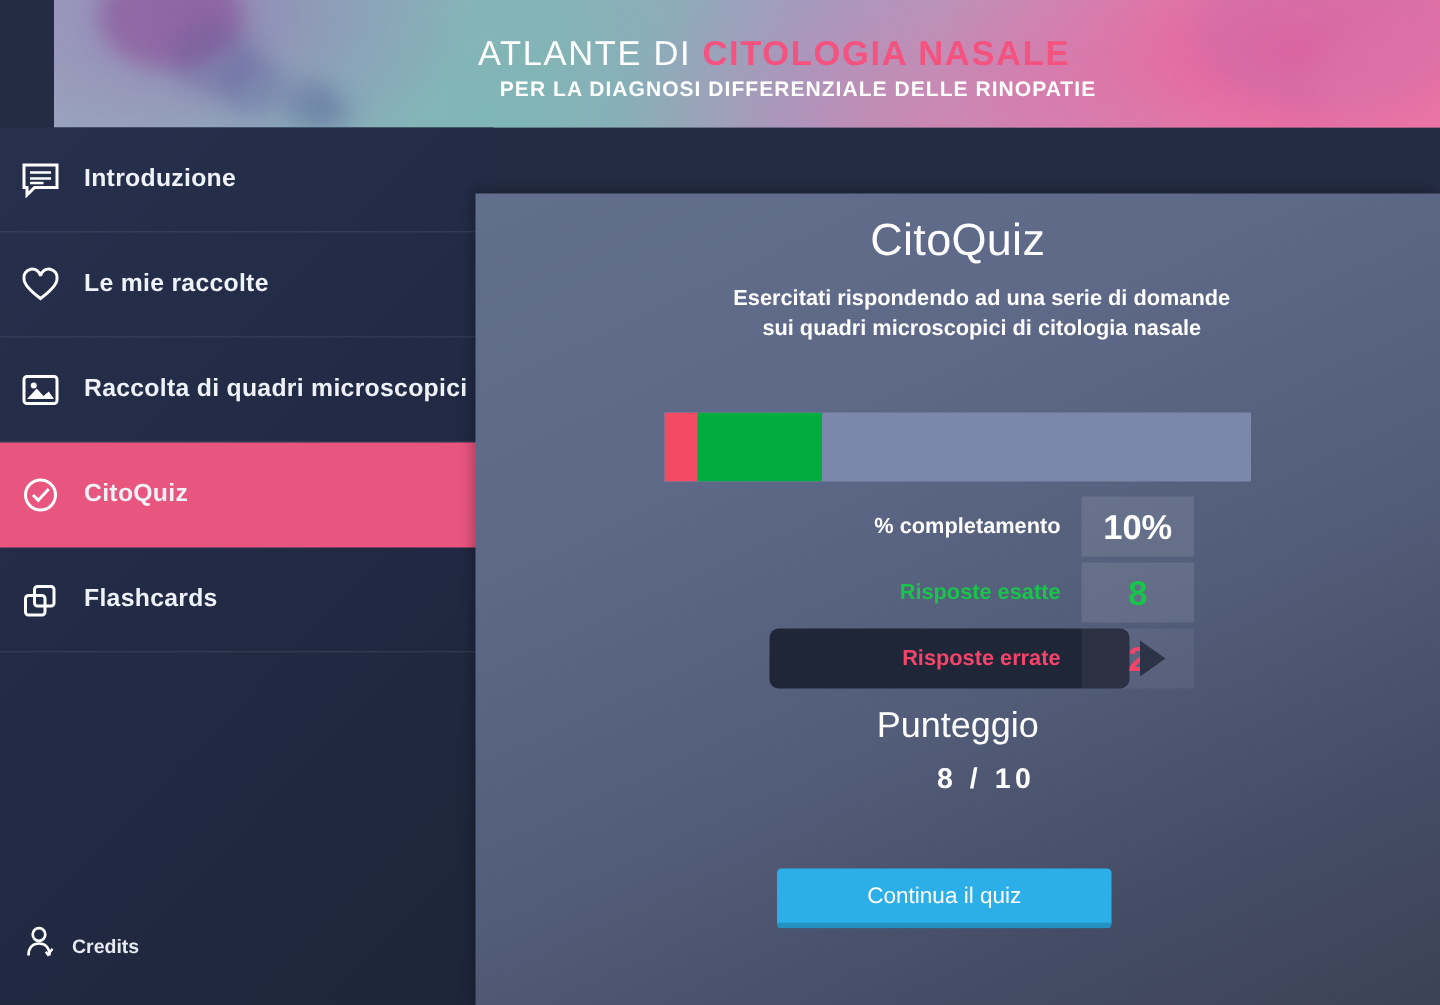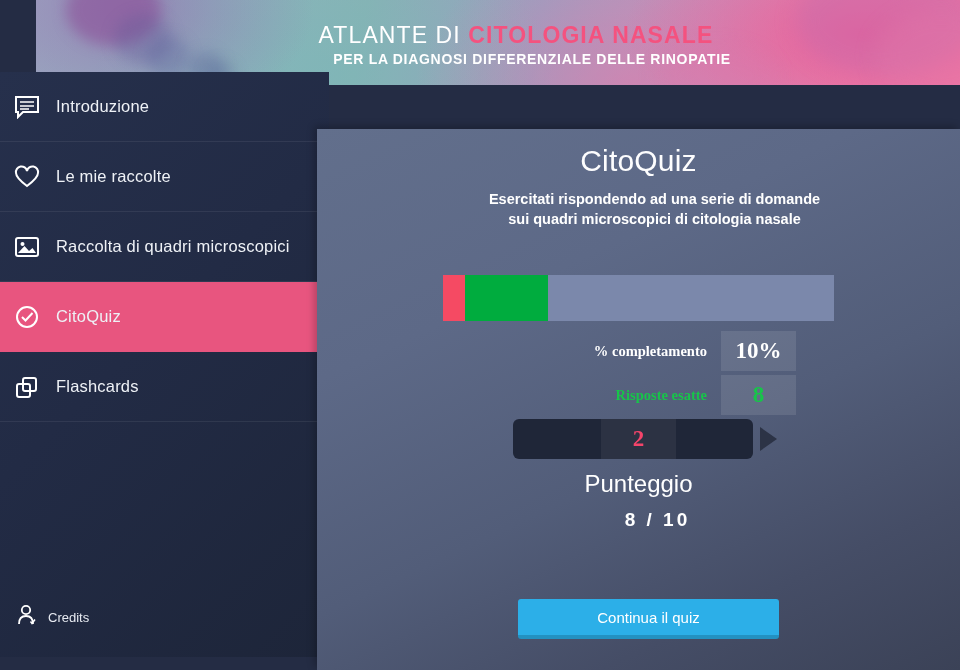--- a/index.html
+++ b/index.html
@@ -29,22 +29,23 @@
     font-size:23px; letter-spacing:1.1px; color:#ffffff; font-weight:400;
   }
   .hdr-line1 .accent { color:#f4527f; font-weight:700; }
   .hdr-line2 {
     position:absolute; width:960px; text-align:center; top:51px;
     font-size:14px; letter-spacing:0.7px; color:#ffffff; font-weight:600;padding-left:32px;
   }
 
   
   .sidebar {
-    position:absolute; left:0; top:72px; width:329px; height:585px;
+    position:absolute; left:0; top:85px; width:329px; height:585px;
     background:linear-gradient(135deg,#26304c 0%, #222b45 45%, #1d2539 100%);
+    font-weight:bold;
   }
   .nav-item {
     position:relative; height:70px; display:flex; align-items:center;
     padding-left:14px; color:#eef1f6; cursor:pointer;
     border-bottom:1px solid rgba(255,255,255,0.07);
   }
   .nav-item .ico { width:36px; height:30px; display:flex; align-items:center; justify-content:flex-start; }
   .nav-item .lbl { font-size:16.5px; letter-spacing:0.2px; margin-left:6px; }
   .nav-item.active { background:#e8557f; border-bottom:1px solid rgba(255,255,255,0.0); }
   .credits {
@@ -71,21 +72,21 @@
 
   
   .pbar {
     position:absolute; left:126px; top:146px; width:391px; height:46px;
     background:#7b88ab; overflow:hidden; display:flex;
   }
   .pbar .seg-wrong { background:#f54a63; height:100%; }
   .pbar .seg-right { background:#00ac3e; height:100%; }
 
   
-  .stats { position:absolute; left:0; top:202px; width:643px;font-family:Liberation Serif, serif; }
+  .stats { position:absolute; left:0; top:202px; width:643px; }
   .stat-row {
     position:relative; height:40px; margin-bottom:4px;
     display:flex; align-items:center; justify-content:center;
   }
   .stat-row .rowbg {
     position:absolute; left:196px; top:0; width:240px; height:40px;
     border-radius:6px; background:#1f2638;
   }
   .stat-label {
     position:relative; width:240px; text-align:right; padding-right:14px;
@@ -115,21 +116,21 @@
     font-size:19px; color:#ffffff; font-weight:700; letter-spacing:3px;margin-left:19px;
   }
 
   
   .btn {
     position:absolute; height:40px; background:#2cafe8;
     border-bottom:4px solid #2391c1;
     border-radius:3px; color:#ffffff; font-size:15px;
     display:flex; align-items:center; justify-content:center; cursor:pointer;
   }
-  .btn-continue { left:201px; top:450px; width:261px;margin-top:20px; }
+  .btn-continue { left:201px; top:450px; width:223px; }
   .btn-reset    { left:482px; top:450px; width:121px; }
 </style>
 </head>
 <body>
 
 <div id="app">
 
   <div class="header">
     <div class="hdr-blob" style="left:30px;top:-26px;width:95px;height:72px;background:rgba(139,74,150,0.55);"></div>
     <div class="hdr-blob" style="left:78px;top:14px;width:58px;height:50px;background:rgba(92,86,150,0.30);"></div>
@@ -230,20 +231,21 @@
         <div class="stat-value">10%</div>
       </div>
 
       <div class="stat-row r-ok">
         <div class="stat-label">Risposte esatte</div>
         <div class="stat-value">8</div>
       </div>
 
       <div class="stat-row r-err">
         <div class="rowbg"></div>
+        <div class="stat-label">Risposte errate</div>
         <div class="stat-value">2</div>
         <div class="row-arrow"></div>
       </div>
     </div>
 
     <div class="score-title">Punteggio</div>
     <div class="score-value">8 / 10</div>
 
     <div class="btn btn-continue">Continua il quiz</div>
   </div>

